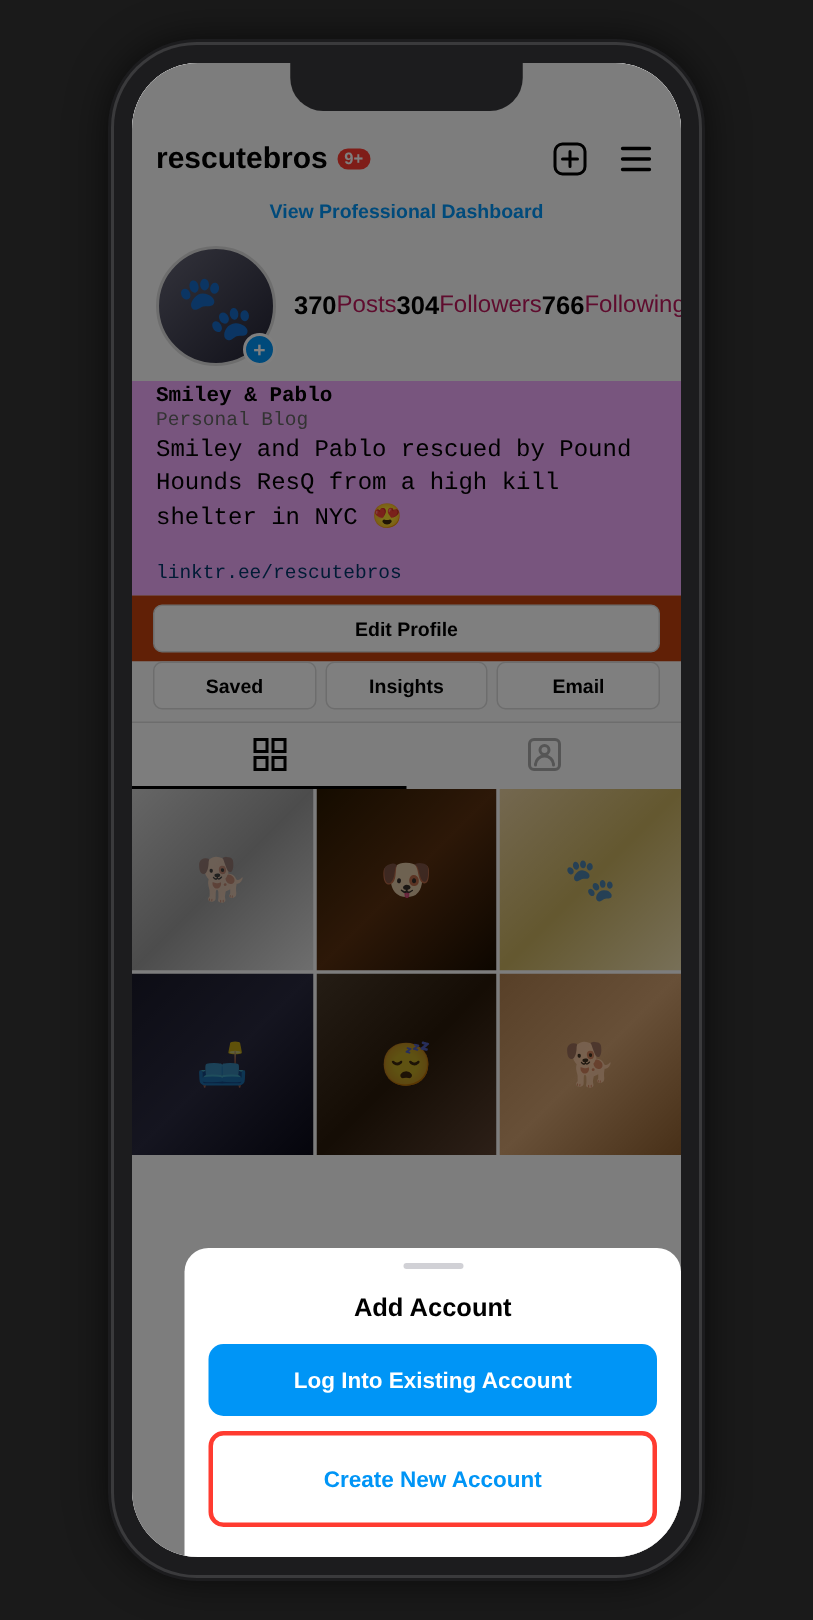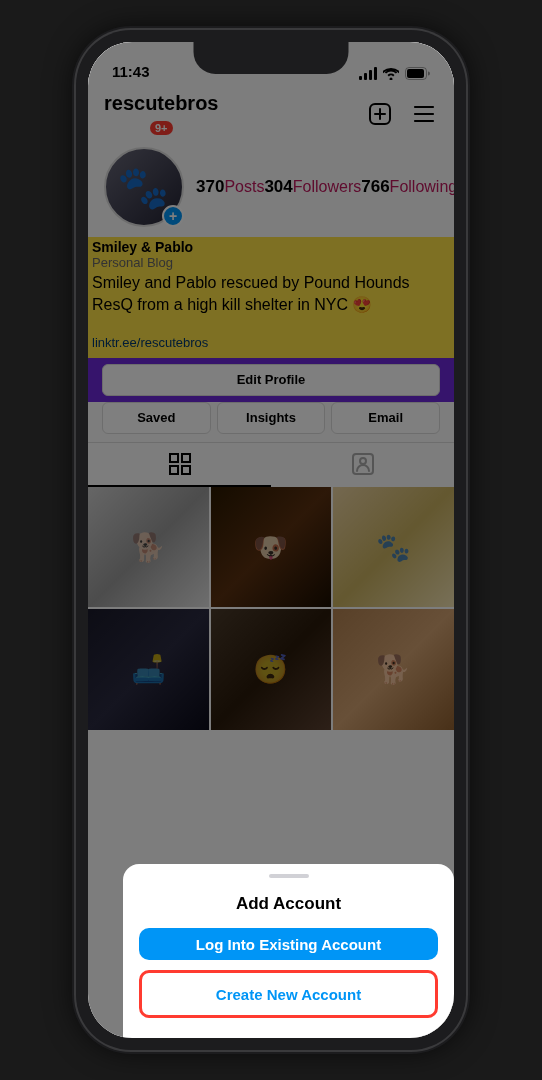--- a/index.html
+++ b/index.html
@@ -138,21 +138,20 @@
       align-items: center;
       justify-content: space-between;
       padding: 50px 16px 8px;
       background: #fafafa;
     }
 
     .username-row {
       display: flex;
       align-items: center;
       gap: 6px;
-      flex-direction: column;
     }
 
     .username {
       font-size: 20px;
       font-weight: 700;
       color: #000;
     }
 
     .notif-badge {
       background: #ff3b30;
@@ -258,22 +257,23 @@
       color: #000;
     }
 
     .stat-label {
       font-size: 16px;
       color: #be185d;
     }
 
     
     .profile-info {
-      padding: 2px 4px 8px;
-      background: #fde047;
+      padding: 2px 16px 8px;
+      background: #f0abfc;
+      font-family: Liberation Mono, monospace;
     }
 
     .display-name {
       font-size: 14px;
       font-weight: 700;
       color: #000;
     }
 
     .bio-category {
       font-size: 13px;
@@ -291,21 +291,21 @@
       font-size: 13px;
       color: #00376b;
       margin-top: 18px;
     }
 
     
     .action-buttons {
       padding: 6px 14px;
       display: flex;
       gap: 6px;
-      background: #6d28d9;
+      background: #c2410c;
     }
 
     .action-btn {
       flex: 1;
       height: 32px;
       border: 1px solid #dbdbdb;
       border-radius: 6px;
       background: #fff;
       font-size: 13px;
       font-weight: 600;
@@ -399,37 +399,37 @@
     .sheet-title {
       font-size: 17px;
       font-weight: 700;
       color: #000;
       text-align: center;
       padding: 16px 16px 14px;
     }
 
     .sheet-btn-primary {
       margin: 0 16px 10px;
-      height: 32px;
+      height: 48px;
       background: #0095f6;
       border: none;
       border-radius: 10px;
       color: #fff;
       font-size: 15px;
       font-weight: 600;
       cursor: pointer;
       width: calc(100% - 32px);
       display: flex;
       align-items: center;
       justify-content: center;
     }
 
     .sheet-btn-secondary {
       margin: 0 16px;
-      height: 48px;
+      height: 64px;
       background: #fff;
       border: 3px solid #ff3b30;
       border-radius: 10px;
       color: #0095f6;
       font-size: 15px;
       font-weight: 600;
       cursor: pointer;
       width: calc(100% - 32px);
       display: flex;
       align-items: center;
@@ -449,39 +449,20 @@
     }
   </style>
 </head>
 <body>
 
 <div class="phone-outer">
   <div class="phone-screen">
 
     <div class="notch"></div>
 
-    <div class="status-bar">
-      <span class="status-time">11:43</span>
-      <div class="status-icons">
-        <div class="signal-bars">
-          <span style="height:4px"></span>
-          <span style="height:7px"></span>
-          <span style="height:10px"></span>
-          <span style="height:13px"></span>
-        </div>
-        <svg width="16" height="12" viewBox="0 0 16 12">
-          <path d="M8 9.5a1.5 1.5 0 1 1 0 3 1.5 1.5 0 0 1 0-3zm-3.5-2.5a5 5 0 0 1 7 0l-1.4 1.4a3 3 0 0 0-4.2 0L4.5 7zm-2.8-2.8a9 9 0 0 1 12.6 0L12.9 5.6a7 7 0 0 0-9.8 0L1.7 4.2zM8 0a13 13 0 0 1 9.2 3.8L15.8 5.2A11 11 0 0 0 8 2a11 11 0 0 0-7.8 3.2L-1.2 3.8A13 13 0 0 1 8 0z" fill="#000"></path>
-        </svg>
-        <svg width="25" height="13" viewBox="0 0 25 13">
-          <rect x="0.5" y="0.5" width="21" height="12" rx="3.5" stroke="#000" stroke-opacity="0.35" fill="none"></rect>
-          <rect x="2" y="2" width="17" height="9" rx="2" fill="#000"></rect>
-          <path d="M23 4.5v4a2 2 0 0 0 0-4z" fill="#000" opacity="0.4"></path>
-        </svg>
-      </div>
-    </div>
 
     <div class="app-content">
 
       <div class="top-bar">
         <div class="username-row">
           <span class="username">rescutebros</span>
           <span class="notif-badge">9+</span>
         </div>
         <div class="top-icons">
           <div class="icon-btn">
@@ -491,20 +472,23 @@
             </svg>
           </div>
           <div class="icon-btn">
             <svg width="24" height="24" viewBox="0 0 24 24" fill="none">
               <path d="M3 5h18M3 12h18M3 19h18" stroke="#000" stroke-width="2.2" stroke-linecap="round"></path>
             </svg>
           </div>
         </div>
       </div>
 
+      <div class="pro-dashboard">
+        <a>View Professional Dashboard</a>
+      </div>
 
       <div class="profile-stats-row">
         <div class="avatar-wrap">
           <div class="avatar-circle">
             <span style="font-size:42px;">🐾</span>
           </div>
           <div class="add-avatar-btn">+</div>
         </div>
         <div class="stats-row">
           <div class="stat-item">

